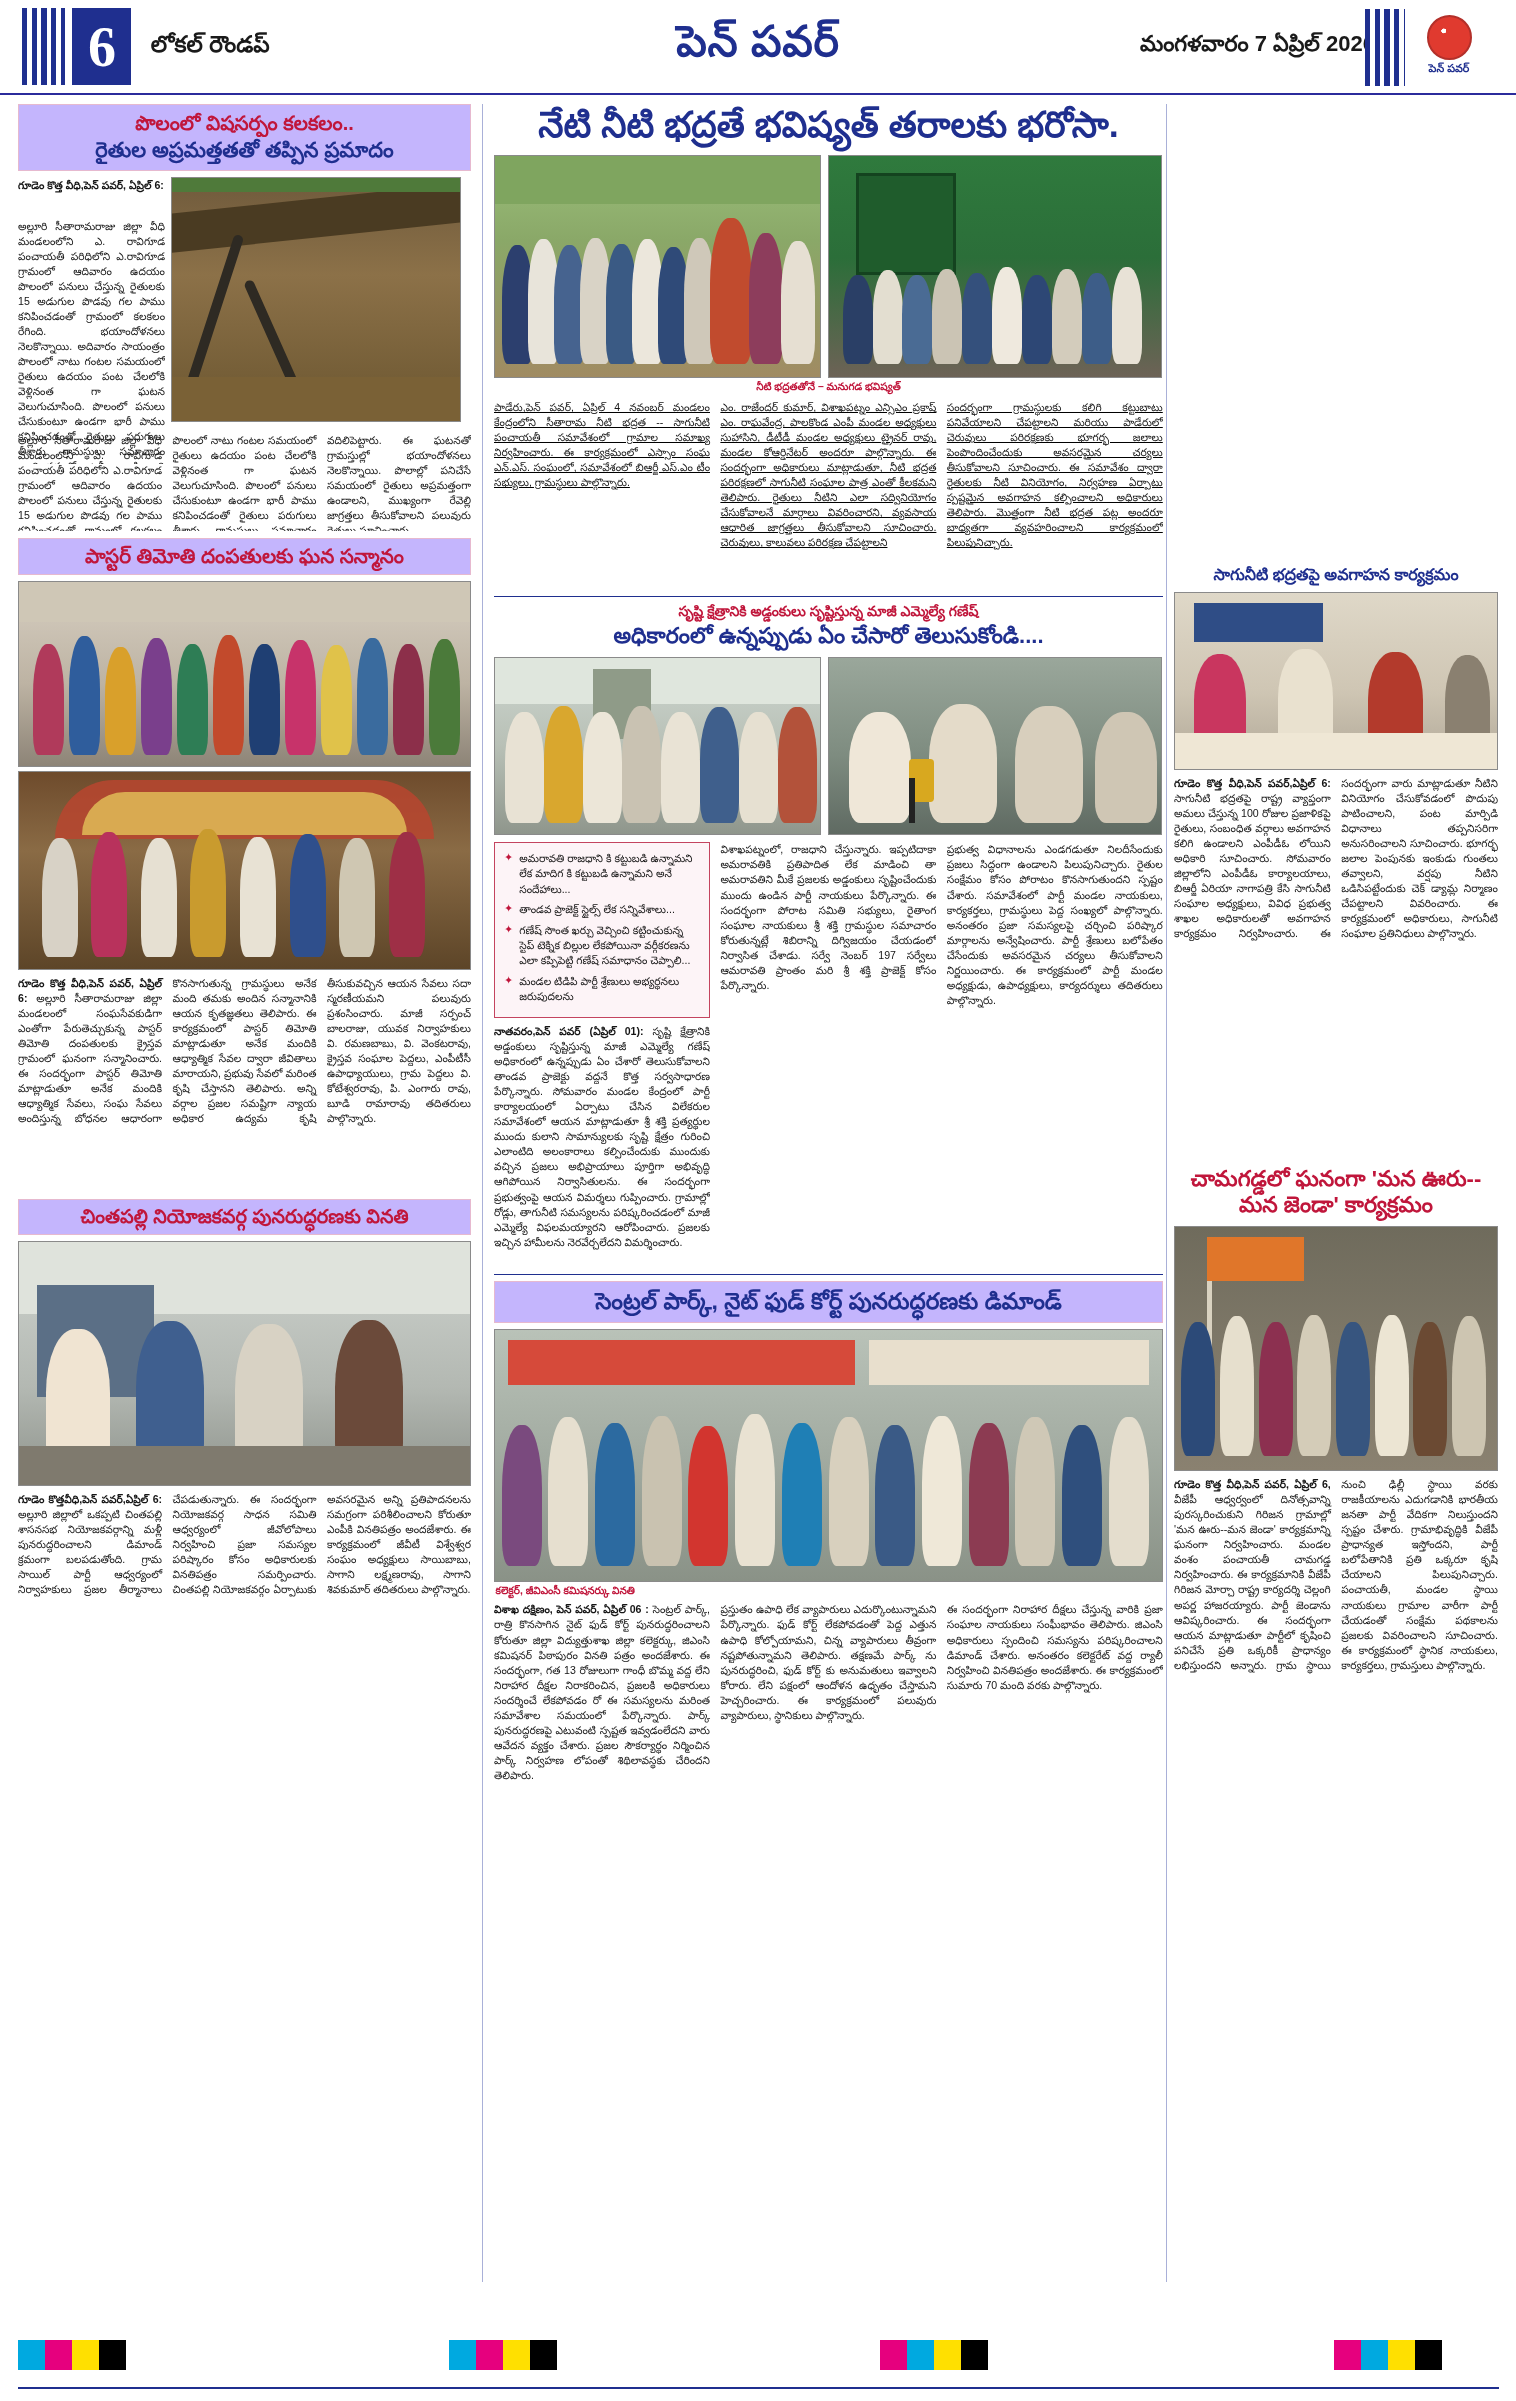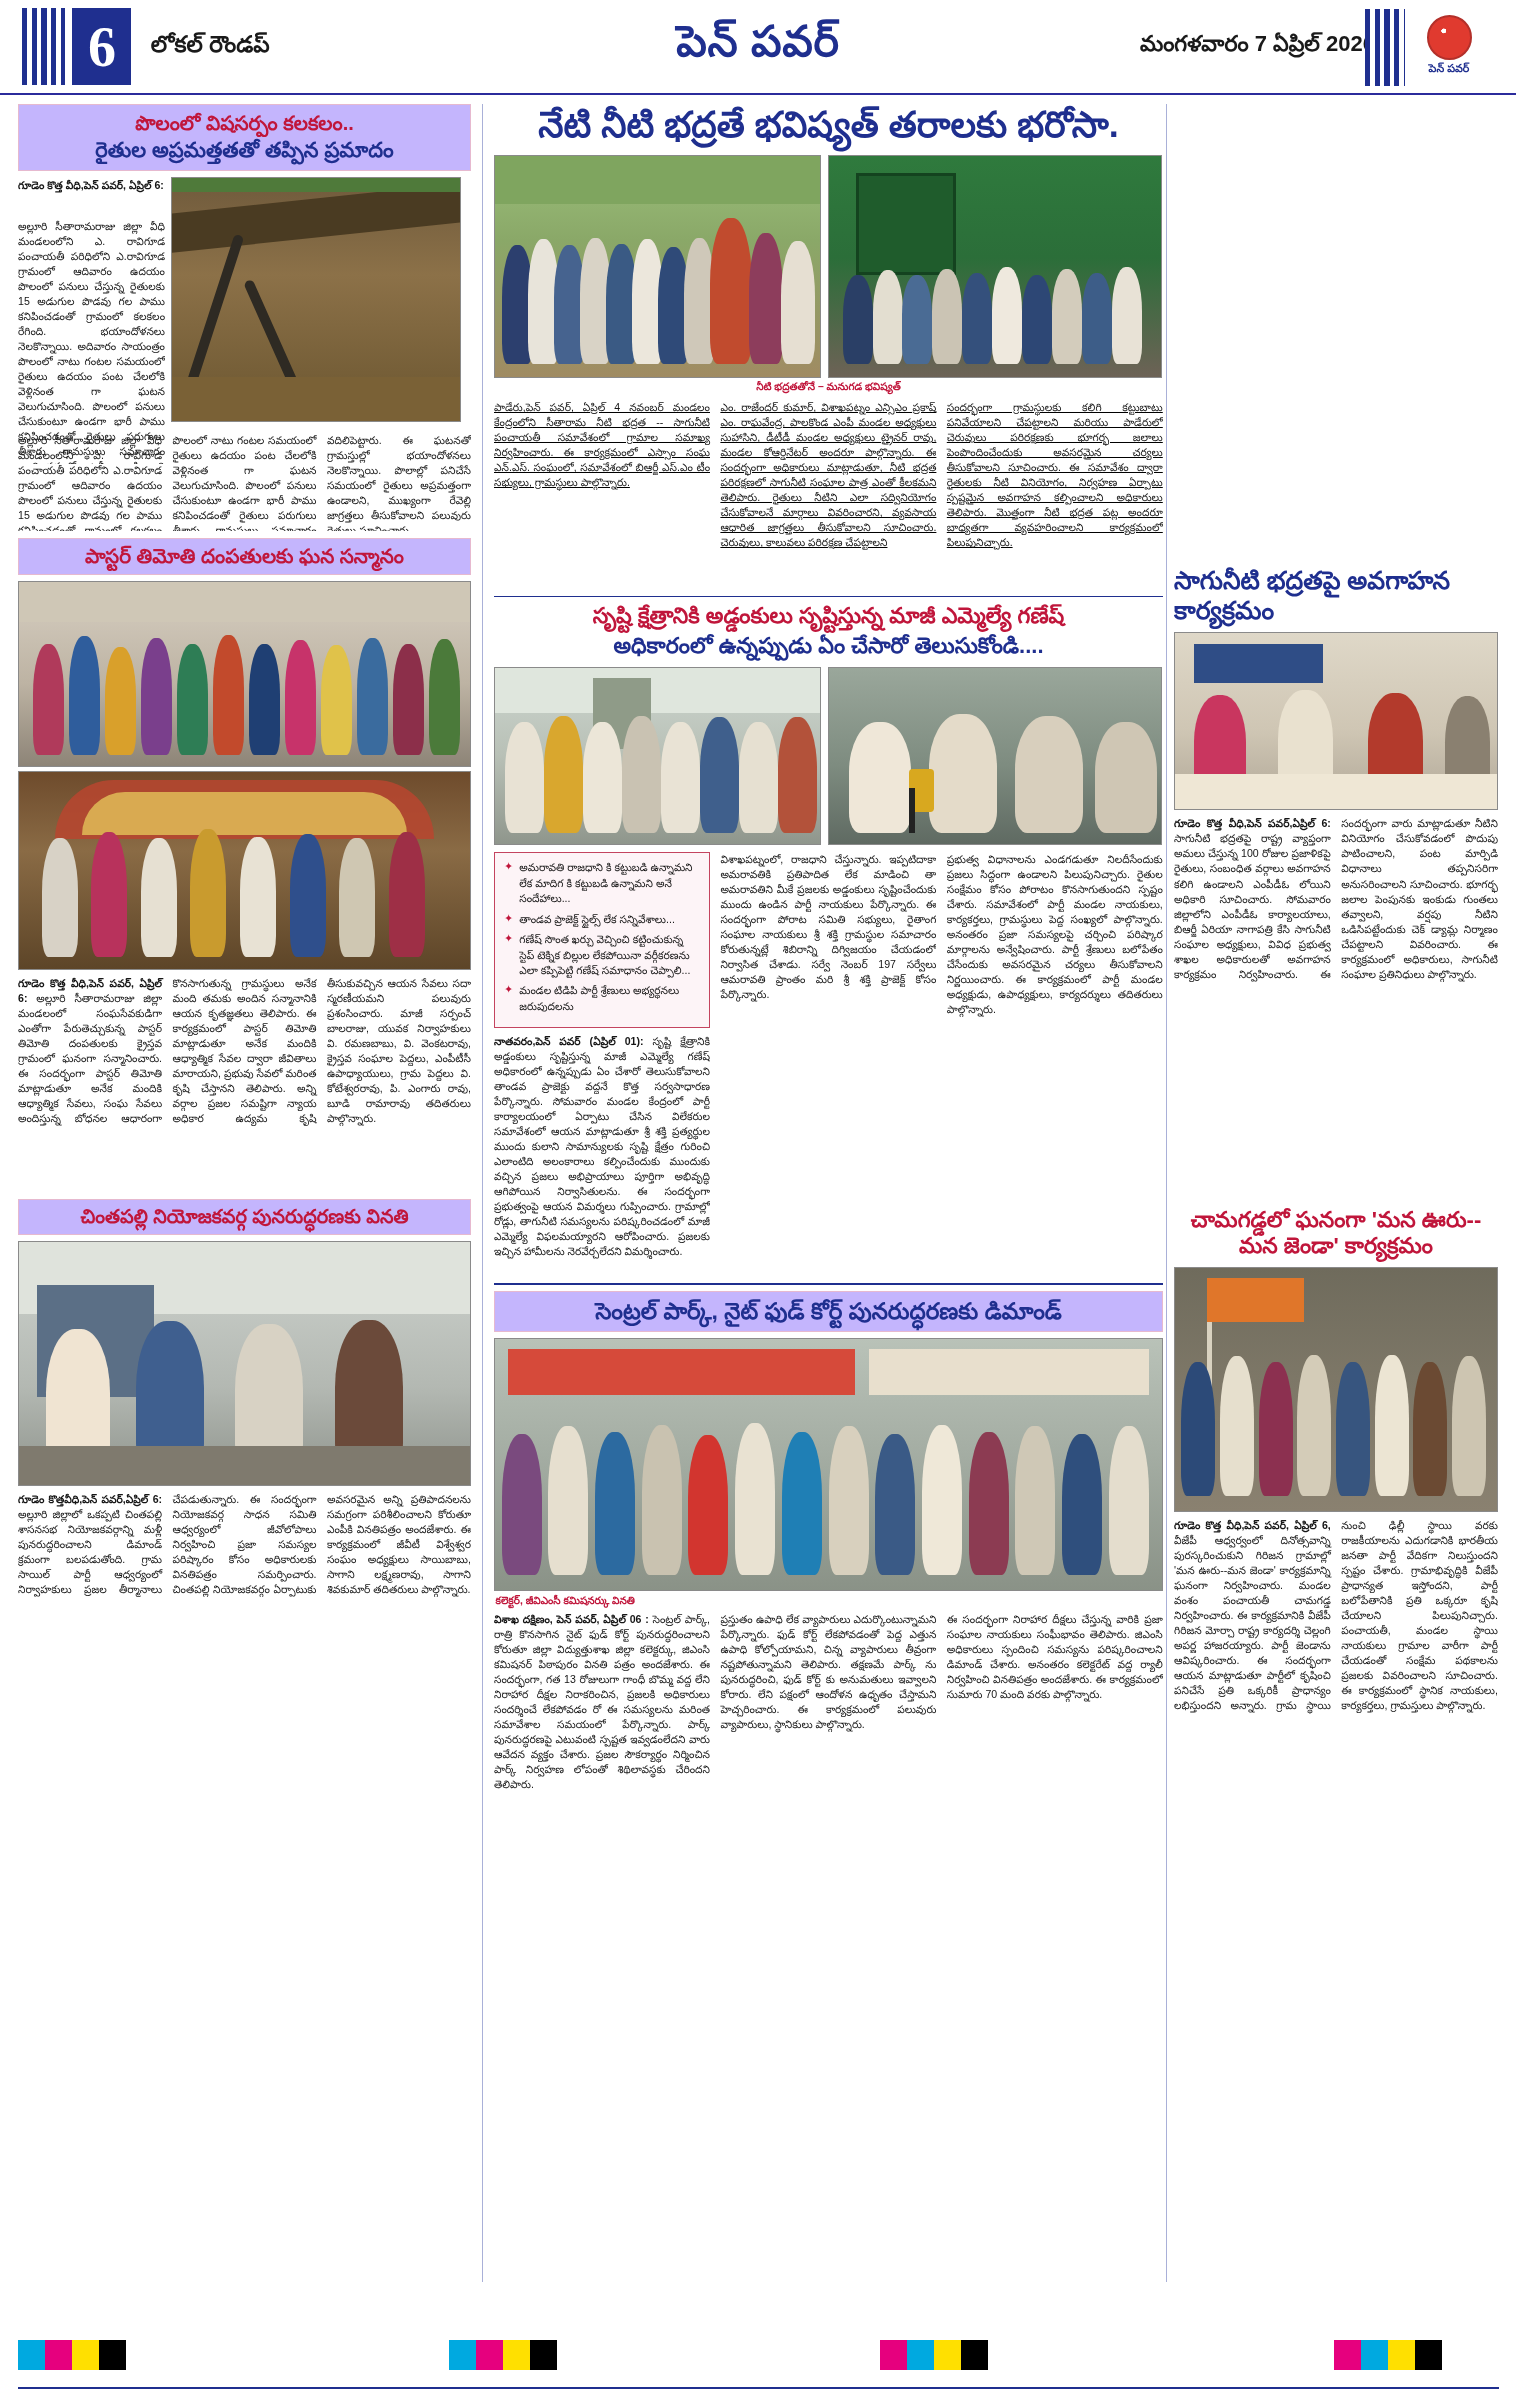--- a/index.html
+++ b/index.html
@@ -249,21 +249,21 @@
       <div class="caption tel">నీటి భద్రతతోనే – మనుగడ భవిష్యత్</div>
 
       <div style="display:flex;gap:10.4px;margin-top:4.5px;height:193px;overflow:hidden;text-decoration:underline;">
         <div style="width:216px;" class="body-text tel">పాడేరు,పెన్ పవర్, ఏప్రిల్ 4 నవంబర్ మండలం కేంద్రంలోని సీతారామ నీటి భద్రత -- సాగునీటి పంచాయతీ సమావేశంలో గ్రామాల సమాఖ్య నిర్వహించారు. ఈ కార్యక్రమంలో ఎస్సాం సంఘ ఎన్.ఎస్. సంఘంలో, సమావేశంలో బిఆర్జీ ఎస్.ఎం టీం సభ్యులు, గ్రామస్థులు పాల్గొన్నారు.</div>
         <div style="width:216px;" class="body-text tel">ఎం. రాజేందర్ కుమార్, విశాఖపట్నం ఎన్సిఎం ప్రకాష్ ఎం. రాఘవేంద్ర, పాలకొండ ఎంపీ మండల అధ్యక్షులు సుహాసిని, డీటీడీ మండల అధ్యక్షులు ట్రైనర్ రావు, మండల కోఆర్డినేటర్ అందరూ పాల్గొన్నారు. ఈ సందర్భంగా అధికారులు మాట్లాడుతూ, నీటి భద్రత పరిరక్షణలో సాగునీటి సంఘాల పాత్ర ఎంతో కీలకమని తెలిపారు. రైతులు నీటిని ఎలా సద్వినియోగం చేసుకోవాలనే మార్గాలు వివరించారని, వ్యవసాయ ఆధారిత జాగ్రత్తలు తీసుకోవాలని సూచించారు. చెరువులు, కాలువలు పరిరక్షణ చేపట్టాలని</div>
         <div style="width:216px;" class="body-text tel">సందర్భంగా గ్రామస్థులకు కలిగి కట్టుబాటు పనివేయాలని చేపట్టాలని మరియు పాడేరులో చెరువులు పరిరక్షణకు భూగర్భ జలాలు పెంపొందించేందుకు అవసరమైన చర్యలు తీసుకోవాలని సూచించారు. ఈ సమావేశం ద్వారా రైతులకు నీటి వినియోగం, నిర్వహణ ఏర్పాటు స్పష్టమైన అవగాహన కల్పించాలని అధికారులు తెలిపారు. మొత్తంగా నీటి భద్రత పట్ల అందరూ బాధ్యతగా వ్యవహరించాలని కార్యక్రమంలో పిలుపునిచ్చారు.</div>
       </div>
 
       <div class="rule" style="margin-top:3px;"></div>
 
-      <div class="sec-head red tel" style="font-size:22px;text-align:center;">సృష్టి క్షేత్రానికి అడ్డంకులు సృష్టిస్తున్న మాజీ ఎమ్మెల్యే గణేష్</div>
+      <div class="sec-head red tel" style="font-size:14px;text-align:center;">సృష్టి క్షేత్రానికి అడ్డంకులు సృష్టిస్తున్న మాజీ ఎమ్మెల్యే గణేష్</div>
       <div class="sec-head blue tel" style="font-size:22px;text-align:center;margin-top:3px;">అధికారంలో ఉన్నప్పుడు ఏం చేసారో తెలుసుకోండి....</div>
 
       <div style="display:flex;gap:7.4px;margin-top:7.4px;">
         <div class="photo ph-border" style="width:327px;height:178px;">
           <div style="position:absolute;inset:0;background:linear-gradient(180deg,#cdd6cf 0%,#b8c0b6 50%,#8f968c 100%);"></div>
           <div style="position:absolute;left:0;top:0;width:100%;height:26%;background:#dfe6dd;"></div>
           <div style="position:absolute;left:30%;top:6%;width:18%;height:40%;background:#8f9b88;"></div>
           <div class="pp" style="left:3%;width:39px;height:111px;background:#e8e2d4;"></div>
           <div class="pp" style="left:15%;width:39px;height:117px;background:#d9a72e;"></div>
           <div class="pp" style="left:27%;width:39px;height:111px;background:#ece6d8;"></div>
@@ -346,21 +346,21 @@
           <b>విశాఖ దక్షిణం, పెన్ పవర్, ఏప్రిల్ 06 :</b>
           <span>సెంట్రల్ పార్క్, రాత్రి కొనసాగిన నైట్ ఫుడ్ కోర్ట్ పునరుద్ధరించాలని కోరుతూ జిల్లా విద్యుత్తుశాఖ జిల్లా కలెక్టర్కు, జిఎంసి కమిషనర్ పిఠాపురం వినతి పత్రం అందజేశారు. ఈ సందర్భంగా, గత 13 రోజులుగా గాంధీ బొమ్మ వద్ద లేని నిరాహార దీక్షల నిరాకరించిన, ప్రజలకి అధికారులు సందర్శించే లేకపోవడం రో ఈ సమస్యలను మరింత సమావేశాల సమయంలో పేర్కొన్నారు. పార్క్ పునరుద్ధరణపై ఎటువంటి స్పష్టత ఇవ్వడంలేదని వారు ఆవేదన వ్యక్తం చేశారు. ప్రజల సౌకర్యార్థం నిర్మించిన పార్క్ నిర్వహణ లోపంతో శిథిలావస్థకు చేరిందని తెలిపారు.</span>
         </div>
         <div style="width:216px;" class="body-text tel">ప్రస్తుతం ఉపాధి లేక వ్యాపారులు ఎదుర్కొంటున్నామని పేర్కొన్నారు. ఫుడ్ కోర్ట్ లేకపోవడంతో పెద్ద ఎత్తున ఉపాధి కోల్పోయామని, చిన్న వ్యాపారులు తీవ్రంగా నష్టపోతున్నామని తెలిపారు. తక్షణమే పార్క్ ను పునరుద్ధరించి, ఫుడ్ కోర్ట్ కు అనుమతులు ఇవ్వాలని కోరారు. లేని పక్షంలో ఆందోళన ఉధృతం చేస్తామని హెచ్చరించారు. ఈ కార్యక్రమంలో పలువురు వ్యాపారులు, స్థానికులు పాల్గొన్నారు.</div>
         <div style="width:216px;" class="body-text tel">ఈ సందర్భంగా నిరాహార దీక్షలు చేస్తున్న వారికి ప్రజా సంఘాల నాయకులు సంఘీభావం తెలిపారు. జిఎంసి అధికారులు స్పందించి సమస్యను పరిష్కరించాలని డిమాండ్ చేశారు. అనంతరం కలెక్టరేట్ వద్ద ర్యాలీ నిర్వహించి వినతిపత్రం అందజేశారు. ఈ కార్యక్రమంలో సుమారు 70 మంది వరకు పాల్గొన్నారు.</div>
       </div>
     </div>
 
     <div class="col c3">
 
-      <div class="sec-head blue tel" style="font-size:25px;text-align:left;margin-top:461px;">సాగునీటి భద్రతపై అవగాహన కార్యక్రమం</div>
+      <div class="sec-head blue tel" style="font-size:16px;text-align:center;margin-top:461px;">సాగునీటి భద్రతపై అవగాహన కార్యక్రమం</div>
 
       <div class="photo ph-border" style="margin-top:7.4px;width:324px;height:178px;">
         <div style="position:absolute;inset:0;background:linear-gradient(180deg,#dfd8c8 0%,#cfc6b4 55%,#b0a797 100%);"></div>
         <div style="position:absolute;left:6%;top:6%;width:40%;height:22%;background:#2f4d86;"></div>
         <div class="pp" style="left:6%;width:52px;height:104px;background:#c9365f;"></div>
         <div class="pp" style="left:32%;width:55px;height:109px;background:#e9e1cf;"></div>
         <div class="pp" style="left:60%;width:55px;height:106px;background:#b33a2c;"></div>
         <div class="pp" style="left:84%;width:45px;height:103px;background:#8a8070;"></div>
         <div style="position:absolute;left:0;bottom:0;width:100%;height:20%;background:#efe7d5;"></div>
       </div>

